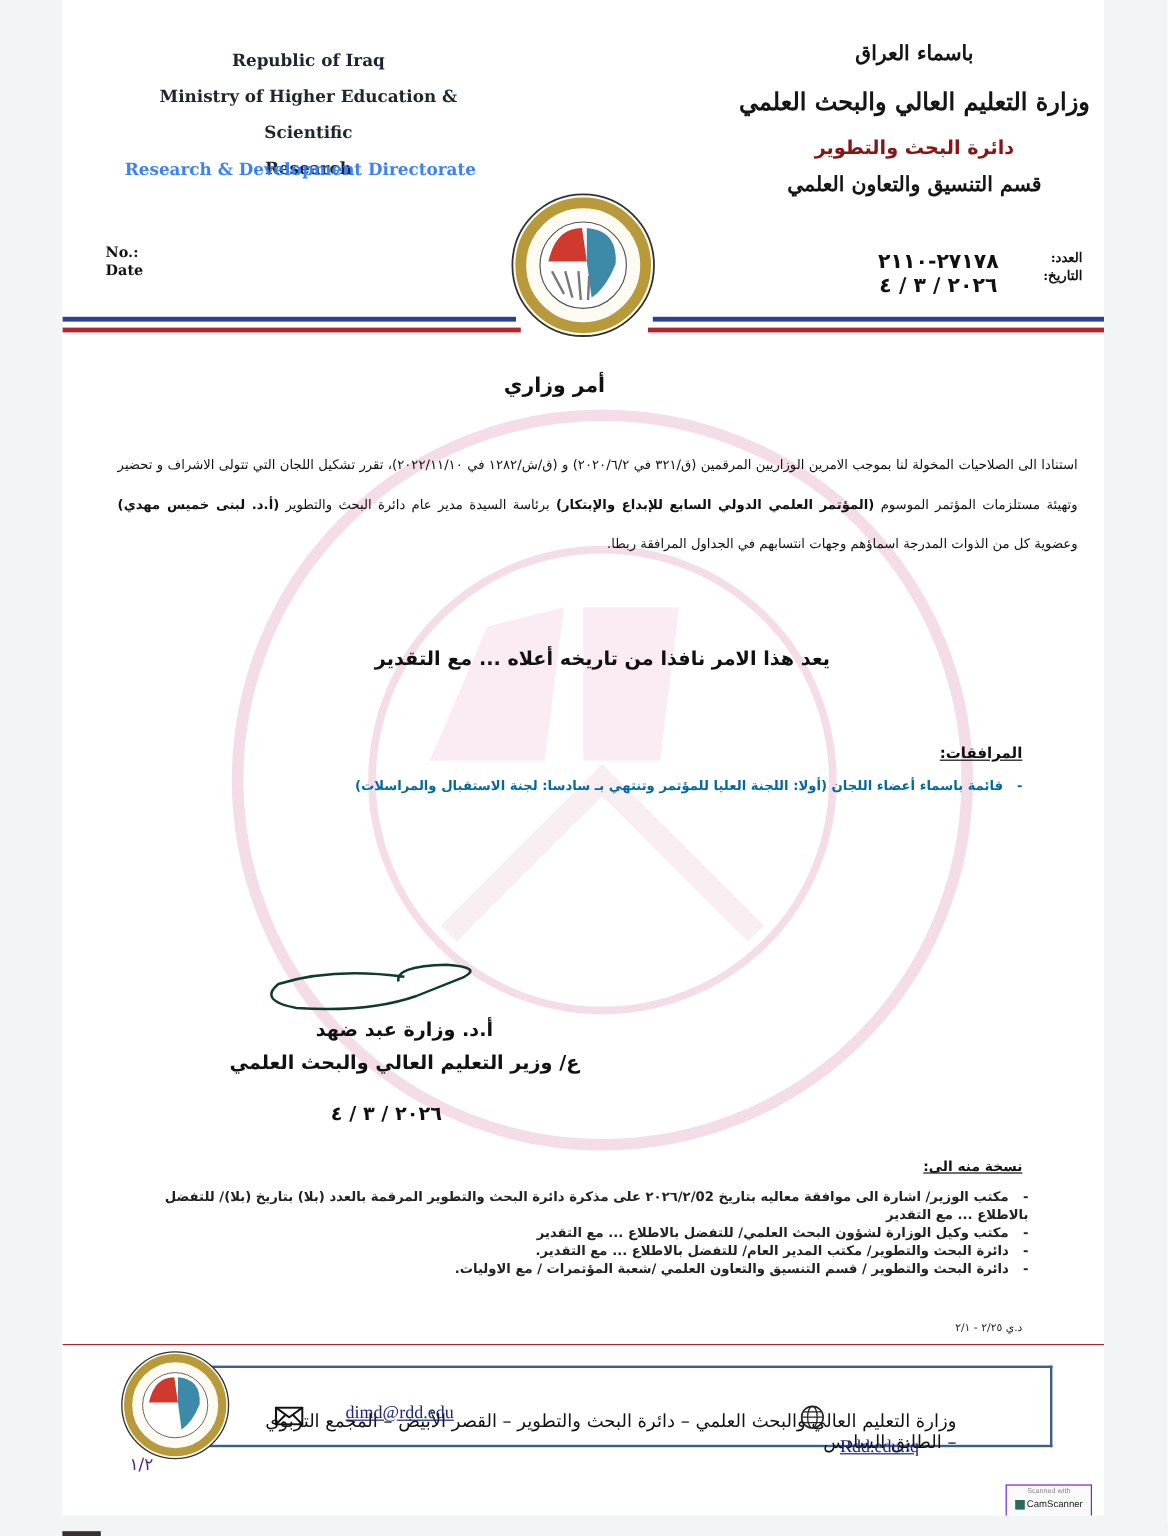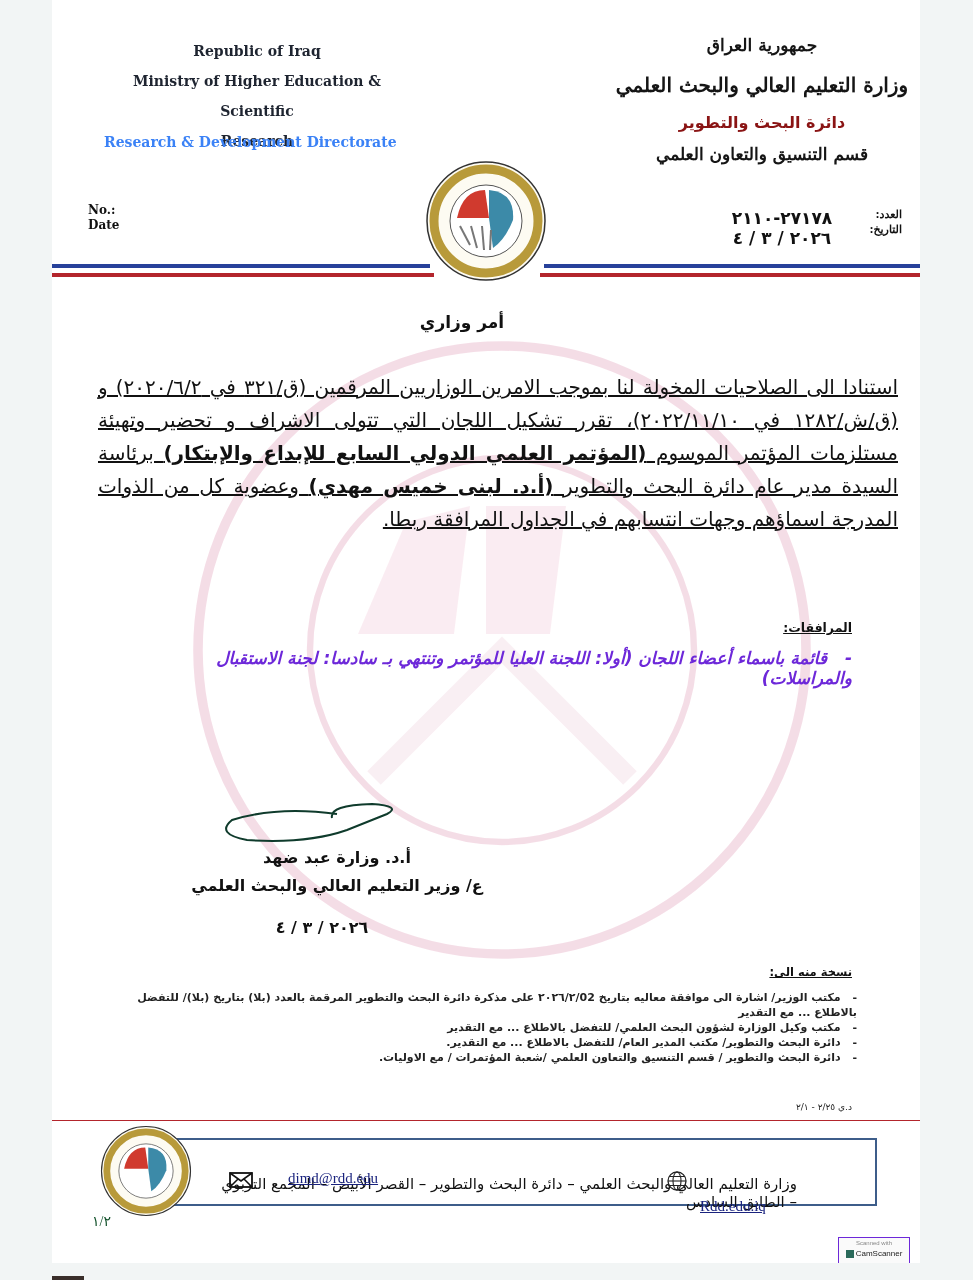--- a/index.html
+++ b/index.html
@@ -22,21 +22,21 @@
   .en-head { font-family: "DejaVu Serif", serif; color: #1e2430; text-align: center; font-weight: bold; }
   .en-line { font-size: 14px; line-height: 30px; }
   .en-dir { font-family: "DejaVu Serif", serif; color: #3b82f6; font-weight: bold; font-size: 14px; }
   .ar { direction: rtl; font-family: "DejaVu Sans", sans-serif; color: #111; }
   .ar-cal { font-family: "DejaVu Serif", serif; font-weight: bold; color: #151515; }
   .rdd-red { color: #8a1414; font-weight: bold; }
   .label-sm { font-family: "DejaVu Serif", serif; font-weight: bold; font-size: 12px; color: #111; line-height: 15px; }
   .refnum { font-family: "DejaVu Sans", sans-serif; font-weight: bold; font-size: 17px; color: #111; direction: rtl; line-height: 20px; }
   .stripe-blue { position: absolute; height: 4px; background: #27419a; }
   .stripe-red { position: absolute; height: 4px; background: #b3252c; }
-  .body-para { font-size: 20px; line-height: 33px; text-align: justify; text-decoration: underline; }
+  .body-para { font-size: 11px; line-height: 33px; text-align: justify; }
   .bold { font-weight: bold; }
   .underline { text-decoration: underline; }
   ul.cc { list-style: none; margin: 0; padding: 0; }
   ul.cc li { font-size: 11px; line-height: 15px; font-weight: bold; color: #222; }
   ul.cc li::before { content: "- "; padding-left: 8px; }
   .footer-box {
     position: absolute; left: 95px; top: 1138px; width: 728px; height: 64px;
     border-top: 2px solid #3d5d8a; border-right: 2px solid #3d5d8a; border-bottom: 2px solid #3d5d8a;
   }
   .link { color: #1a237e; text-decoration: underline; font-family: "Liberation Serif", serif; font-size: 15px; }
@@ -60,21 +60,21 @@
   </svg>
 
   <div class="abs en-head" style="left:55px; top:36px; width:300px;">
     <div class="en-line">Republic of Iraq</div>
     <div class="en-line">Ministry of Higher Education &amp; Scientific</div>
     <div class="en-line">Research</div>
   </div>
   <div class="abs en-dir" style="left:52px; top:134px;">Research &amp; Development Directorate</div>
 
   <div class="abs ar" style="left:560px; top:28px; width:300px; text-align:center;">
-    <div class="ar-cal" style="font-size:17px; line-height:34px;">جمهورية العراق</div>
+    <div class="ar-cal" style="font-size:17px; line-height:34px;">باسماء العراق</div>
     <div class="ar-cal" style="font-size:20px; line-height:46px;">وزارة التعليم العالي والبحث العلمي</div>
     <div class="rdd-red" style="font-size:16px; line-height:30px;">دائرة البحث والتطوير</div>
     <div class="ar-cal" style="font-size:17px; line-height:32px;">قسم التنسيق والتعاون العلمي</div>
   </div>
 
   <svg class="abs" style="left:373px; top:160px;" width="122" height="122" viewBox="0 0 122 122">
     <circle cx="61" cy="61" r="59" fill="#fdfbf2" stroke="#333" stroke-width="1.5"></circle>
     <circle cx="61" cy="61" r="52" fill="none" stroke="#b89a3a" stroke-width="9"></circle>
     <circle cx="61" cy="61" r="36" fill="#fff" stroke="#555" stroke-width="1"></circle>
     <path d="M32 58 Q38 30 60 30 L64 58 Z" fill="#d03a2e"></path>
@@ -105,23 +105,24 @@
   <div class="stripe-red" style="left:0; top:273px; width:382px;"></div>
   <div class="stripe-blue" style="left:492px; top:264px; width:376px;"></div>
   <div class="stripe-red" style="left:488px; top:273px; width:380px;"></div>
 
   <div class="abs ar bold" style="left:330px; top:312px; width:160px; text-align:center; font-size:17px;">أمر وزاري</div>
 
   <div class="abs ar body-para" style="left:46px; top:371px; width:800px;">
     <span>استنادا الى الصلاحيات المخولة لنا بموجب الامرين الوزاريين المرقمين (ق/٣٢١ في ٢٠٢٠/٦/٢) و (ق/ش/١٢٨٢ في ٢٠٢٢/١١/١٠)، تقرر تشكيل اللجان التي تتولى الاشراف و تحضير وتهيئة مستلزمات المؤتمر الموسوم </span><span class="bold">(المؤتمر العلمي الدولي السابع للإبداع والإبتكار)</span><span> برئاسة السيدة مدير عام دائرة البحث والتطوير </span><span class="bold">(أ.د. لبنى خميس مهدي)</span><span> وعضوية كل من الذوات المدرجة اسماؤهم وجهات انتسابهم في الجداول المرافقة ربطا.</span>
   </div>
 
+  <div class="abs ar bold" style="left:240px; top:539px; width:420px; text-align:center; font-size:16px;">يعد هذا الامر نافذا من تاريخه أعلاه ... مع التقدير</div>
 
   <div class="abs ar bold underline" style="left:640px; top:620px; width:160px; text-align:right; font-size:12.5px;">المرافقات:</div>
-  <div class="abs ar" style="left:150px; top:648px; width:650px; text-align:right; font-size:17px; font-weight:bold; color:#6d28d9;font-style:italic;">
+  <div class="abs ar" style="left:150px; top:648px; width:650px; text-align:right; font-size:11px; font-weight:bold; color:#0369a1;">
     <span>- &nbsp;&nbsp;<span>قائمة باسماء أعضاء اللجان (أولا: اللجنة العليا للمؤتمر وتنتهي بـ سادسا: لجنة الاستقبال والمراسلات)</span></span>
   </div>
 
   <svg class="abs" style="left:165px; top:800px;" width="210" height="50" viewBox="0 0 210 50">
     <path d="M115 18 Q112 5 155 4 Q185 6 170 14 Q140 26 130 30 Q90 44 30 40 Q-2 34 15 20 Q60 6 120 14" fill="none" stroke="#0f3b2c" stroke-width="2"></path>
   </svg>
   <div class="abs ar bold" style="left:150px; top:848px; width:270px; text-align:center; font-size:16px;">أ.د. وزارة عبد ضهد</div>
   <div class="abs ar bold" style="left:120px; top:876px; width:330px; text-align:center; font-size:16px;">ع/ وزير التعليم العالي والبحث العلمي</div>
   <div class="abs refnum" style="left:180px; top:918px; width:180px; text-align:center; font-size:16px;">٢٠٢٦ / ٣ / ٤</div>
 
@@ -160,21 +161,21 @@
   <span class="abs link" style="left:648px; top:1170px;margin-top:28px;">Rdd.edu.iq</span>
 
   <svg class="abs" style="left:48px; top:1125px;" width="92" height="92" viewBox="0 0 122 122">
     <circle cx="61" cy="61" r="59" fill="#fdfbf2" stroke="#333" stroke-width="1.5"></circle>
     <circle cx="61" cy="61" r="52" fill="none" stroke="#b89a3a" stroke-width="9"></circle>
     <circle cx="61" cy="61" r="36" fill="#fff" stroke="#555" stroke-width="1"></circle>
     <path d="M32 58 Q38 30 60 30 L64 58 Z" fill="#d03a2e"></path>
     <path d="M64 30 Q90 32 88 60 Q80 80 68 88 L64 58 Z" fill="#3c8aa8"></path>
   </svg>
 
-  <div class="abs" style="left:40px; top:1213px; font-size:14px; color:#14532d; direction:rtl;font-family:Liberation Serif, serif;">١/٢</div>
+  <div class="abs" style="left:56px; top:1213px; font-size:14px; color:#4c1d95; direction:rtl;">١/٢</div>
 
   <div class="camscanner" style="left:786px;">
     <div style="font-size:6px; color:#888; line-height:10px;">Scanned with</div>
     <div style="font-size:8px; color:#222; line-height:12px;"><span style="display:inline-block;width:8px;height:8px;background:#2a6a5a;margin-right:2px;vertical-align:middle;"></span><span>CamScanner</span></div>
   </div>
 </div>
 
 <div class="abs" style="left:52px; top:1276px; width:32px; height:4px; background:#3a2e2a;"></div>
 
 </body></html>

